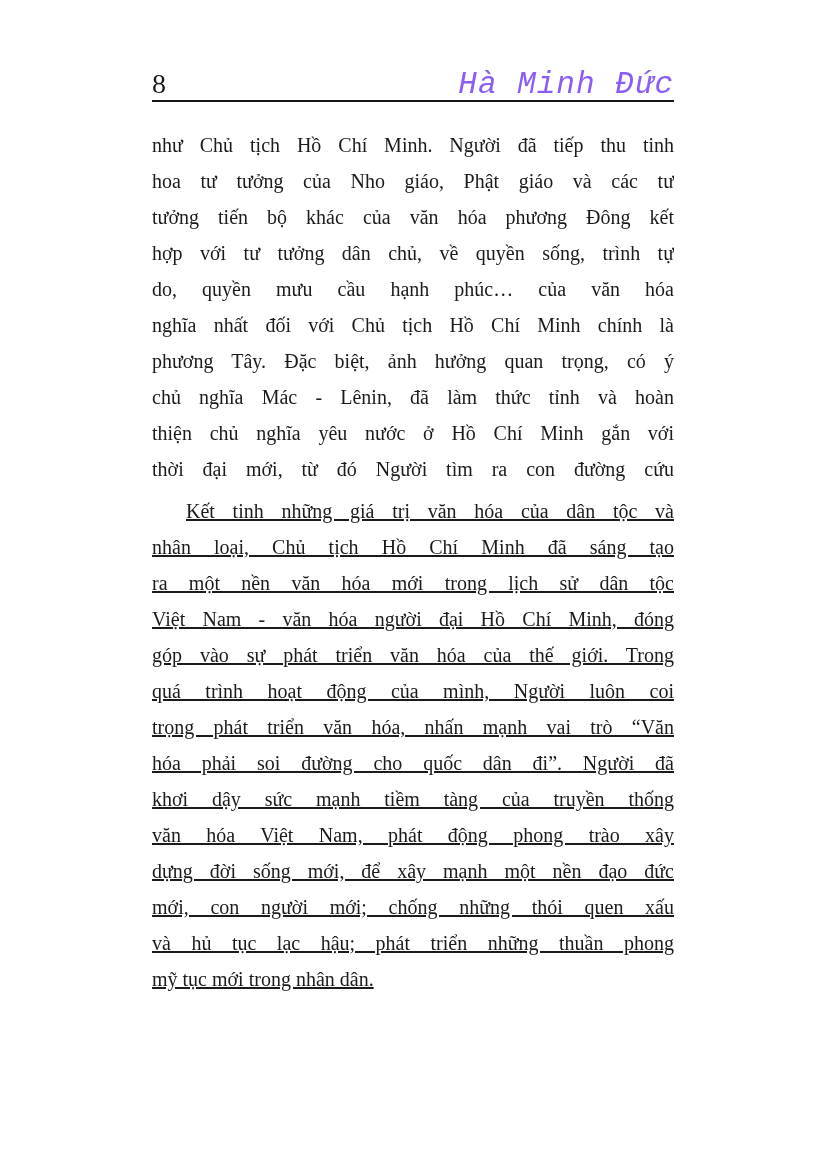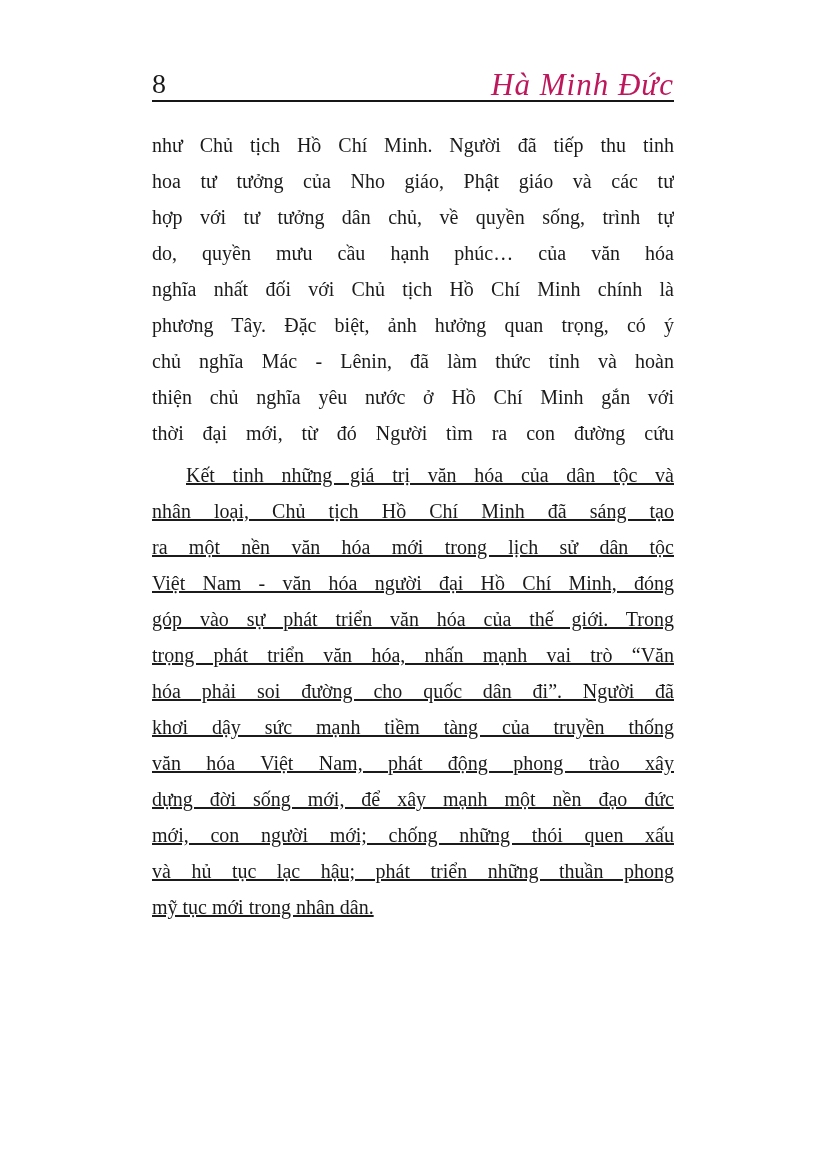--- a/index.html
+++ b/index.html
@@ -30,22 +30,22 @@
     font-size: 28px;
     line-height: 1;
     padding-bottom: 2px;
     color: #1b1b1b;
   }
   .running-head {
     font-size: 31px;
     line-height: 1;
     font-style: italic;
     letter-spacing: 1px;
-    color: #be185d;
-    font-family: Liberation Serif, serif;
+    color: #8b5cf6;
+    font-family: Liberation Mono, monospace;
   }
   .header-rule {
     position: absolute;
     left: 152px;
     top: 100px;
     width: 522px;
     height: 0;
     border-top: 2px solid #161616;
   }
   .text-block {
@@ -83,34 +83,36 @@
 <div class="page">
   <div class="header">
     <span class="page-number">8</span>
     <span class="running-head">Hà Minh Đức</span>
   </div>
   <div class="header-rule"></div>
   <div class="text-block" id="text-block">
       <div class="paragraph">
         <div class="text-line">như Chủ tịch Hồ Chí Minh. Người đã tiếp thu tinh</div>
         <div class="text-line">hoa tư tưởng của Nho giáo, Phật giáo và các tư</div>
+        <div class="text-line">tưởng tiến bộ khác của văn hóa phương Đông kết</div>
         <div class="text-line">hợp với tư tưởng dân chủ, về quyền sống, trình tự</div>
         <div class="text-line">do, quyền mưu cầu hạnh phúc… của văn hóa</div>
         <div class="text-line">nghĩa nhất đối với Chủ tịch Hồ Chí Minh chính là</div>
         <div class="text-line">phương Tây. Đặc biệt, ảnh hưởng quan trọng, có ý</div>
         <div class="text-line">chủ nghĩa Mác - Lênin, đã làm thức tỉnh và hoàn</div>
         <div class="text-line">thiện chủ nghĩa yêu nước ở Hồ Chí Minh gắn với</div>
         <div class="text-line">thời đại mới, từ đó Người tìm ra con đường cứu</div>
       </div>
       <div class="paragraph">
         <div class="text-line para-indent">Kết tinh những giá trị văn hóa của dân tộc và</div>
         <div class="text-line">nhân loại, Chủ tịch Hồ Chí Minh đã sáng tạo</div>
         <div class="text-line">ra một nền văn hóa mới trong lịch sử dân tộc</div>
         <div class="text-line">Việt Nam - văn hóa người đại Hồ Chí Minh, đóng</div>
         <div class="text-line">góp vào sự phát triển văn hóa của thế giới. Trong</div>
+        <div class="text-line">quá trình hoạt động của mình, Người luôn coi</div>
         <div class="text-line">trọng phát triển văn hóa, nhấn mạnh vai trò “Văn</div>
         <div class="text-line">hóa phải soi đường cho quốc dân đi”. Người đã</div>
         <div class="text-line">khơi dậy sức mạnh tiềm tàng của truyền thống</div>
         <div class="text-line">văn hóa Việt Nam, phát động phong trào xây</div>
         <div class="text-line">dựng đời sống mới, để xây mạnh một nền đạo đức</div>
         <div class="text-line">mới, con người mới; chống những thói quen xấu</div>
         <div class="text-line">và hủ tục lạc hậu; phát triển những thuần phong</div>
         <div class="text-line para-last">mỹ tục mới trong nhân dân.</div>
       </div>
     </div>

